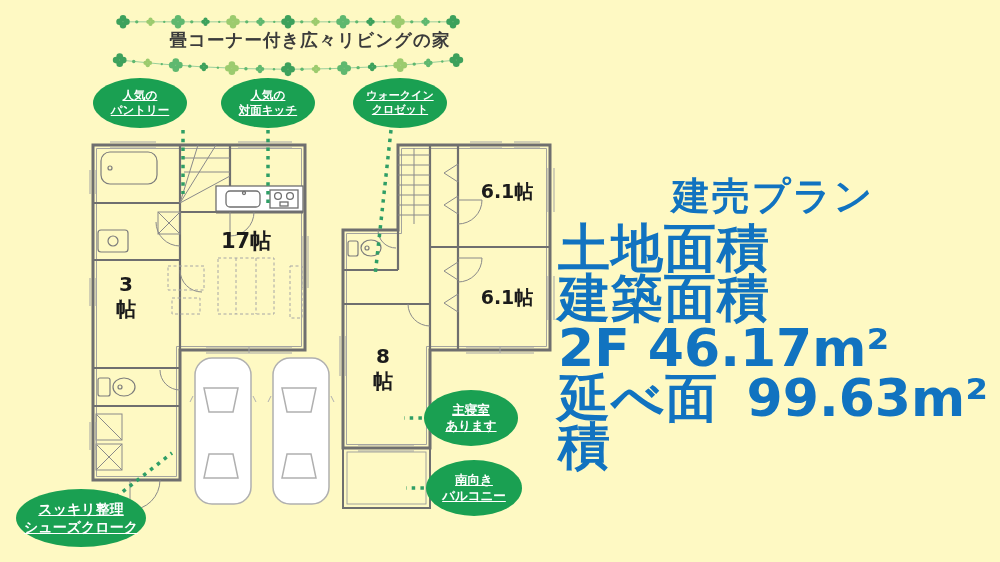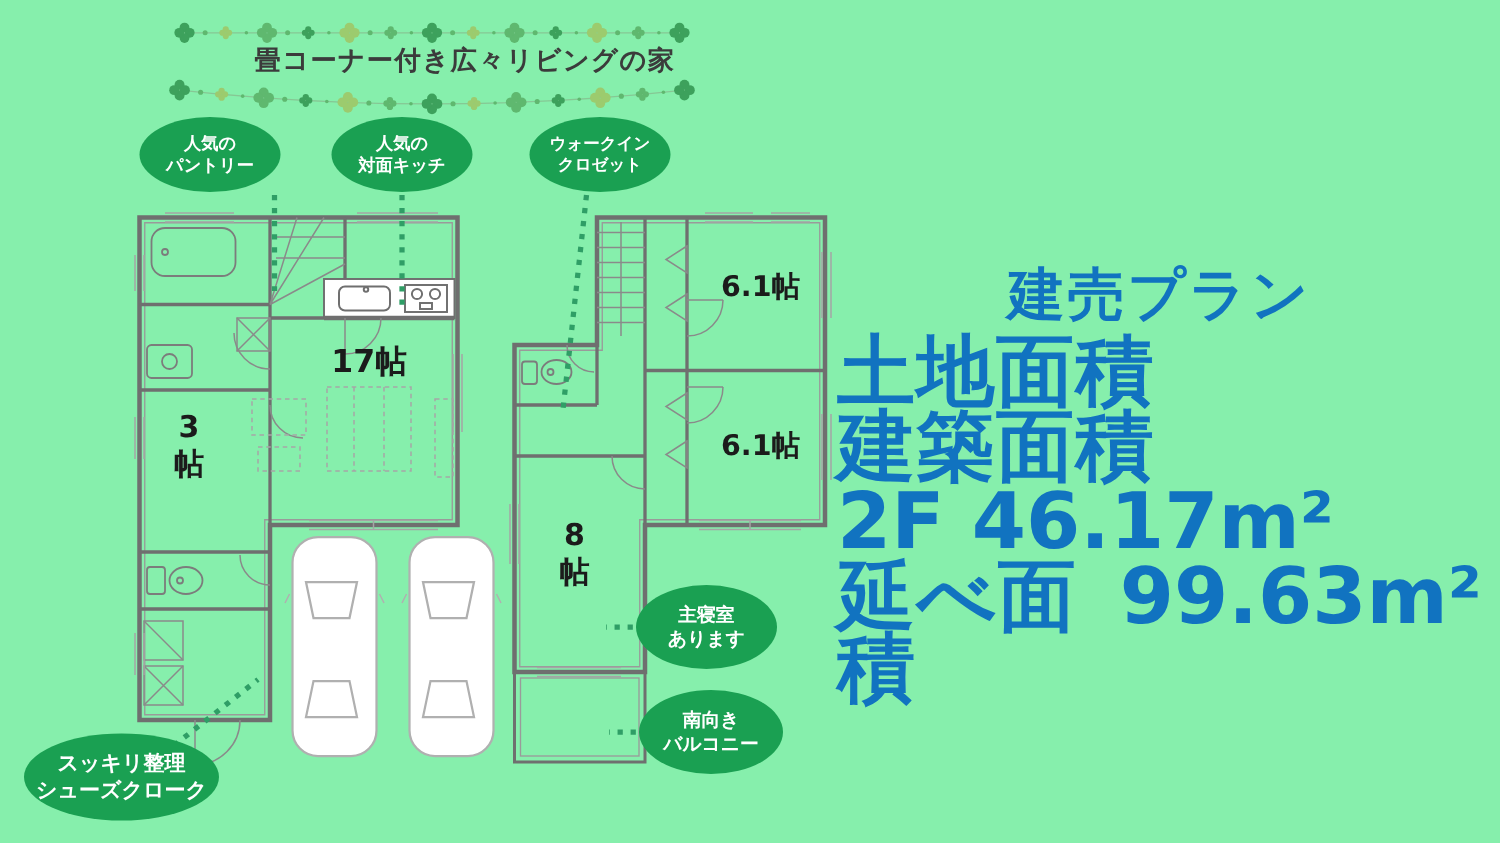--- a/index.html
+++ b/index.html
@@ -1,25 +1,25 @@
 <!DOCTYPE html>
 <html style="--badge_green: #1aa052; --leader_green: #2f9e66; --accent_blue: #1173c0; --clover_dark: #3da15c; --clover_light: #9ccb6e; --clover_mid: #5fb86f;"><head>
 <meta charset="utf-8">
 <style>
   html,body{margin:0;padding:0;background:#ffffff;}
-  .stage{position:relative;width:1000px;height:562px;background:#86efac;overflow:hidden;
+  .stage{position:relative;width:1000px;height:562px;background:#fef9c3;overflow:hidden;
          font-family:"DejaVu Sans",sans-serif;}
   .abs{position:absolute;}
   
   .page-title{position:absolute;left:110px;top:28px;width:400px;text-align:center;
     font-size:17.5px;font-weight:700;color:#3b3b3b;letter-spacing:1px;}
   
   .badge{position:absolute;background:var(--badge_green,#1aa052);color:#fff;
     border-radius:50%;display:flex;align-items:center;justify-content:center;
-    text-align:center;font-weight:700;white-space:pre-line;line-height:1.3;}
+    text-align:center;font-weight:700;white-space:pre-line;line-height:1.3;text-decoration:underline;}
   
   .room-label{position:absolute;color:#1b1b1b;font-weight:700;text-align:center;
     white-space:pre-line;line-height:1.25;}
   
   .stats{position:absolute;left:558px;top:160px;width:430px;color:var(--accent_blue,#1173c0);
     font-weight:700;margin-top:12px;}
   .stats-title{text-align:center;font-size:38px;height:52px;line-height:48px;letter-spacing:2px;}
   .stat-row{display:flex;justify-content:flex-start;align-items:baseline;
     height:50px;font-size:52px;line-height:48px;}
   .stat-label{letter-spacing:1px;}

